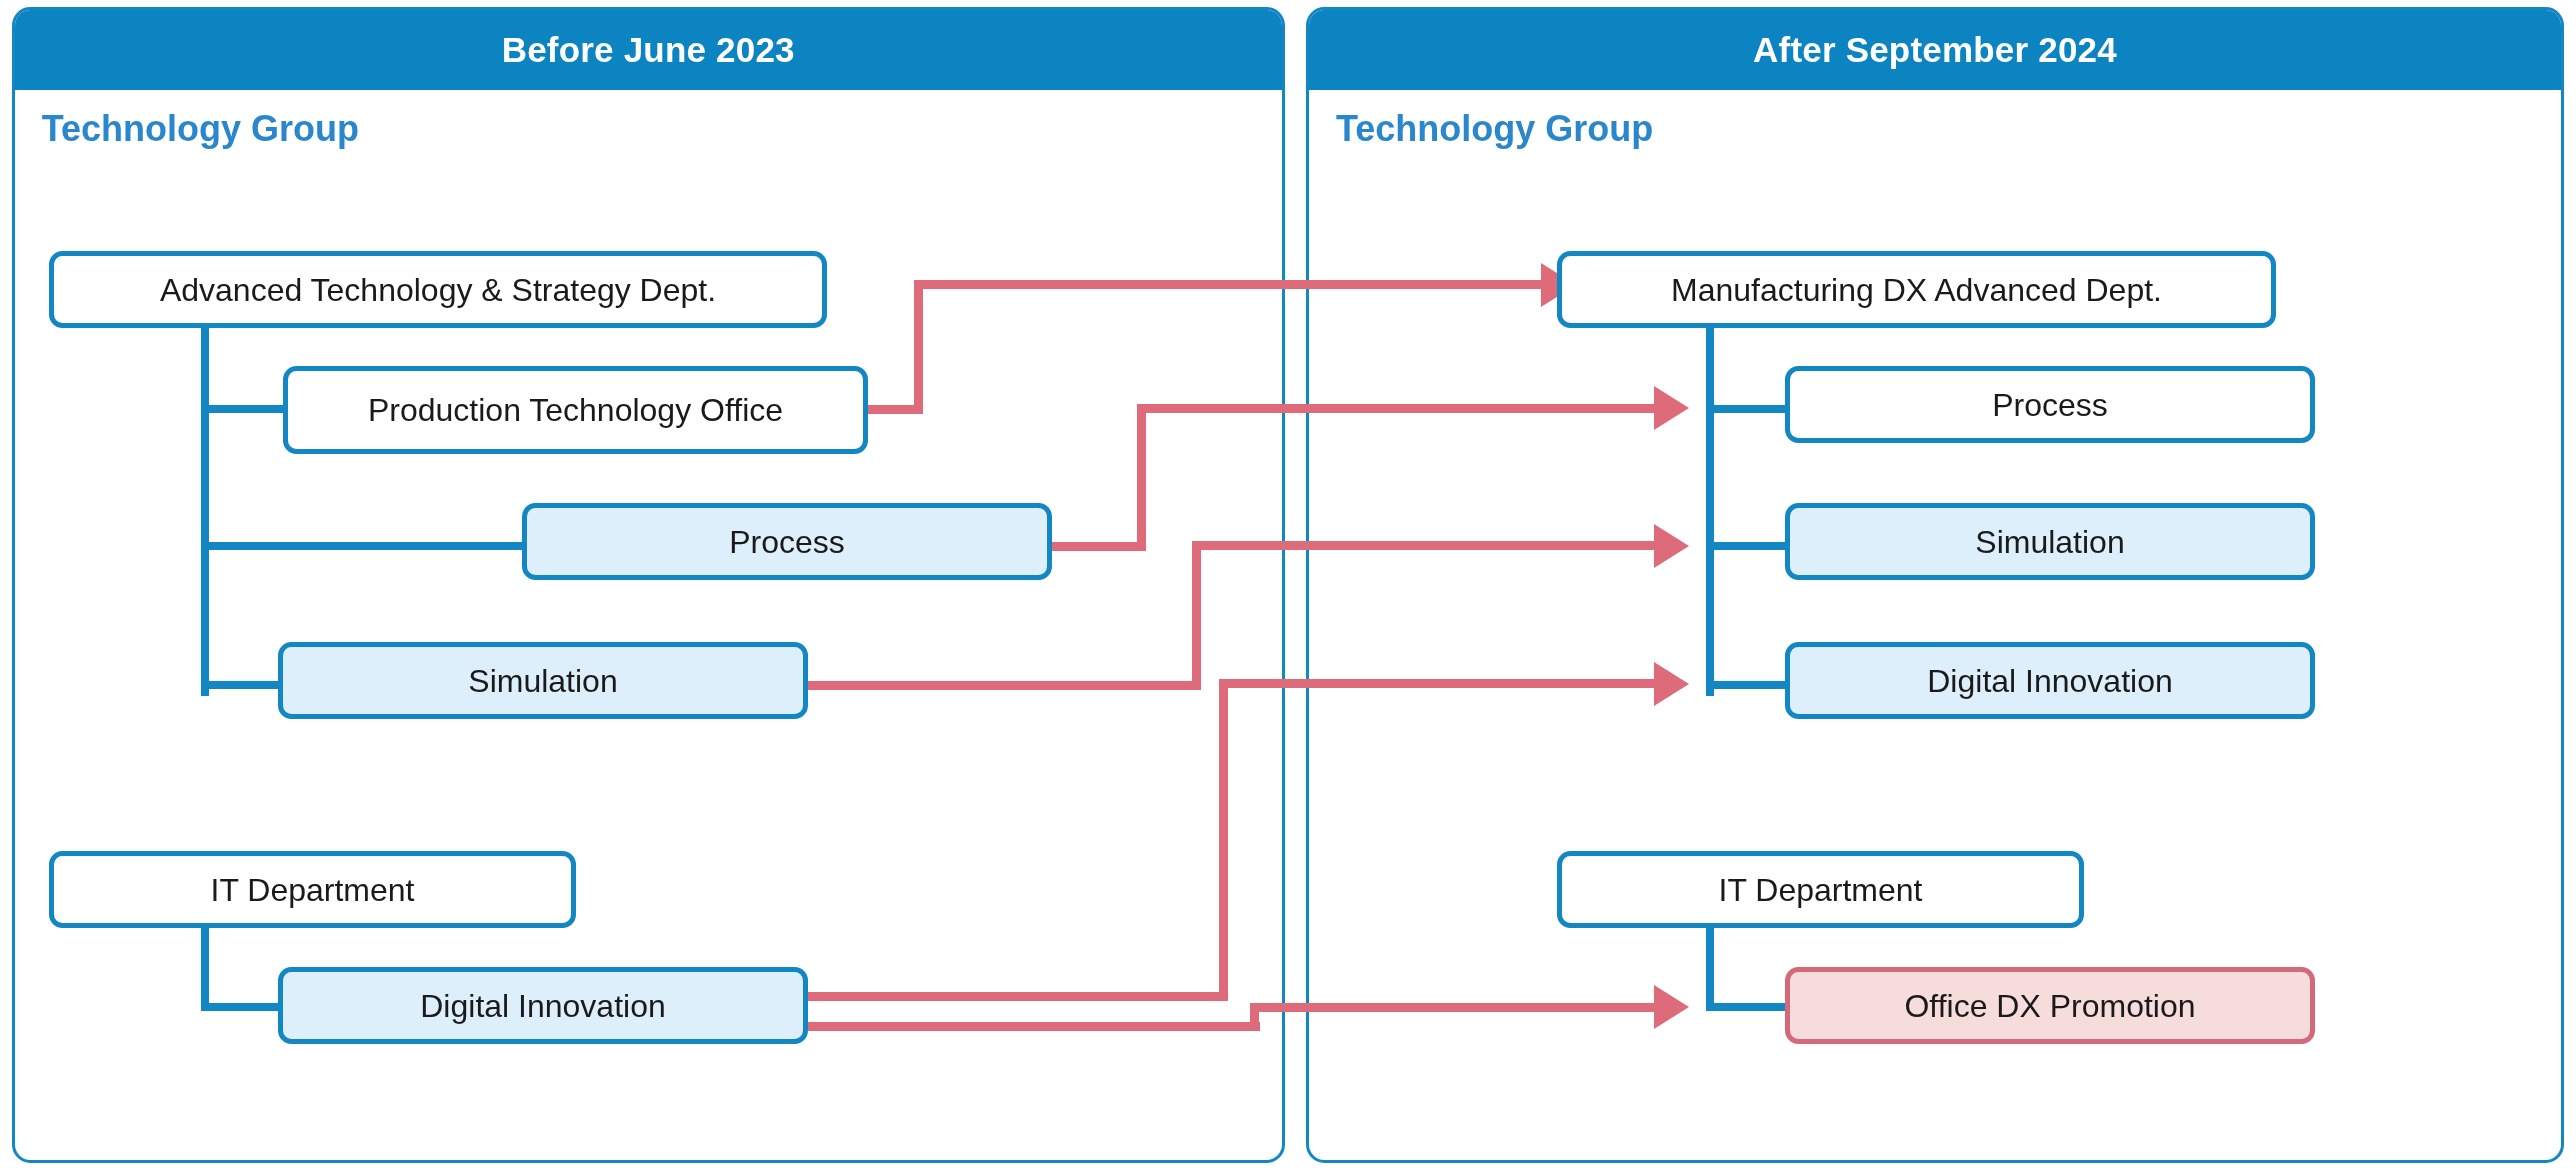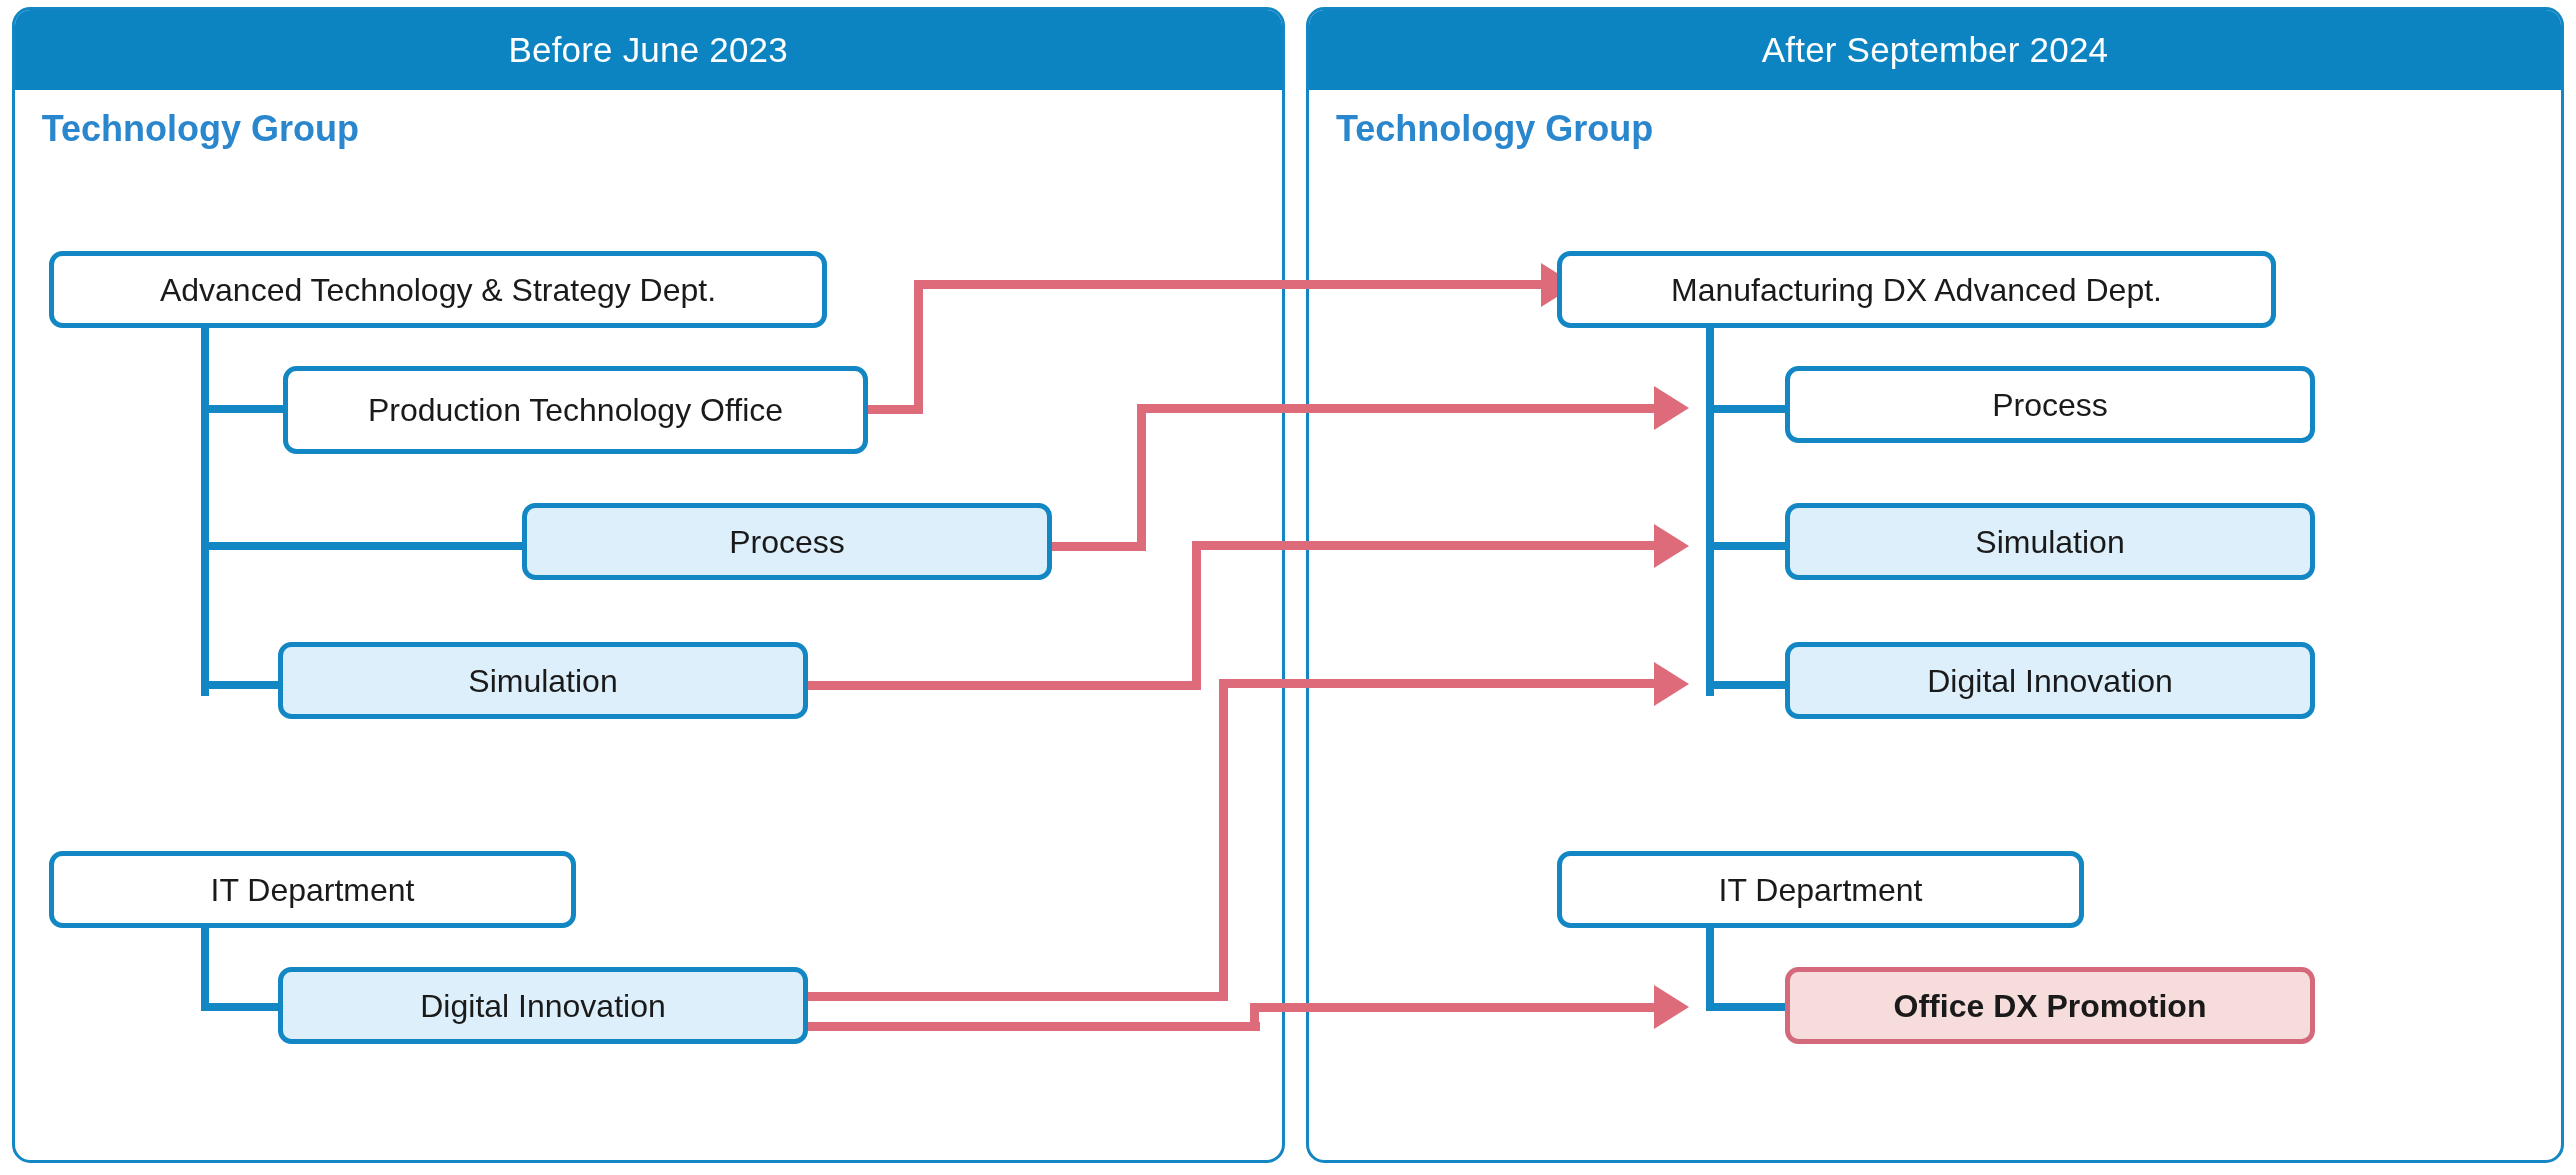--- a/index.html
+++ b/index.html
@@ -42,21 +42,21 @@
     height: 80px;
     background: #0d84c2;
     display: flex;
     align-items: center;
     justify-content: center;
     box-sizing: border-box;
   }
   .panel-header-title {
     color: #ffffff;
     font-size: 35px;
-    font-weight: normal;
+    font-weight: bold;
     letter-spacing: 0.2px;
   }
 
   .group-label {
     position: absolute;
     left: 27px;
     top: 98px;
     color: #2a87cd;
     font-size: 36px;
     font-weight: bold;
@@ -182,21 +182,21 @@
   </div>
 
   <div class="node tint" style="left:1785px; top:642px; width:530px; height:77px;">
     <span>Digital Innovation</span>
   </div>
 
   <div class="node" style="left:1557px; top:851px; width:527px; height:77px;">
     <span>IT Department</span>
   </div>
 
-  <div class="node danger" style="left:1785px; top:967px; width:530px; height:77px;font-weight:bold;">
+  <div class="node danger" style="left:1785px; top:967px; width:530px; height:77px;">
     <span>Office DX Promotion</span>
   </div>
 
   <div class="red-h" style="left:868px; top:405px; width:55px;"></div>
   <div class="red-v" style="left:914px; top:280px; width:9.2px; height:130px;"></div>
   <div class="red-h" style="left:914px; top:280px; width:629px;"></div>
   <div class="arrowhead" style="left:1541px; top:263px;"></div>
 
   <div class="red-h" style="left:1052px; top:542px; width:94px;"></div>
   <div class="red-v" style="left:1137px; top:404px; width:9.2px; height:144px;"></div>

